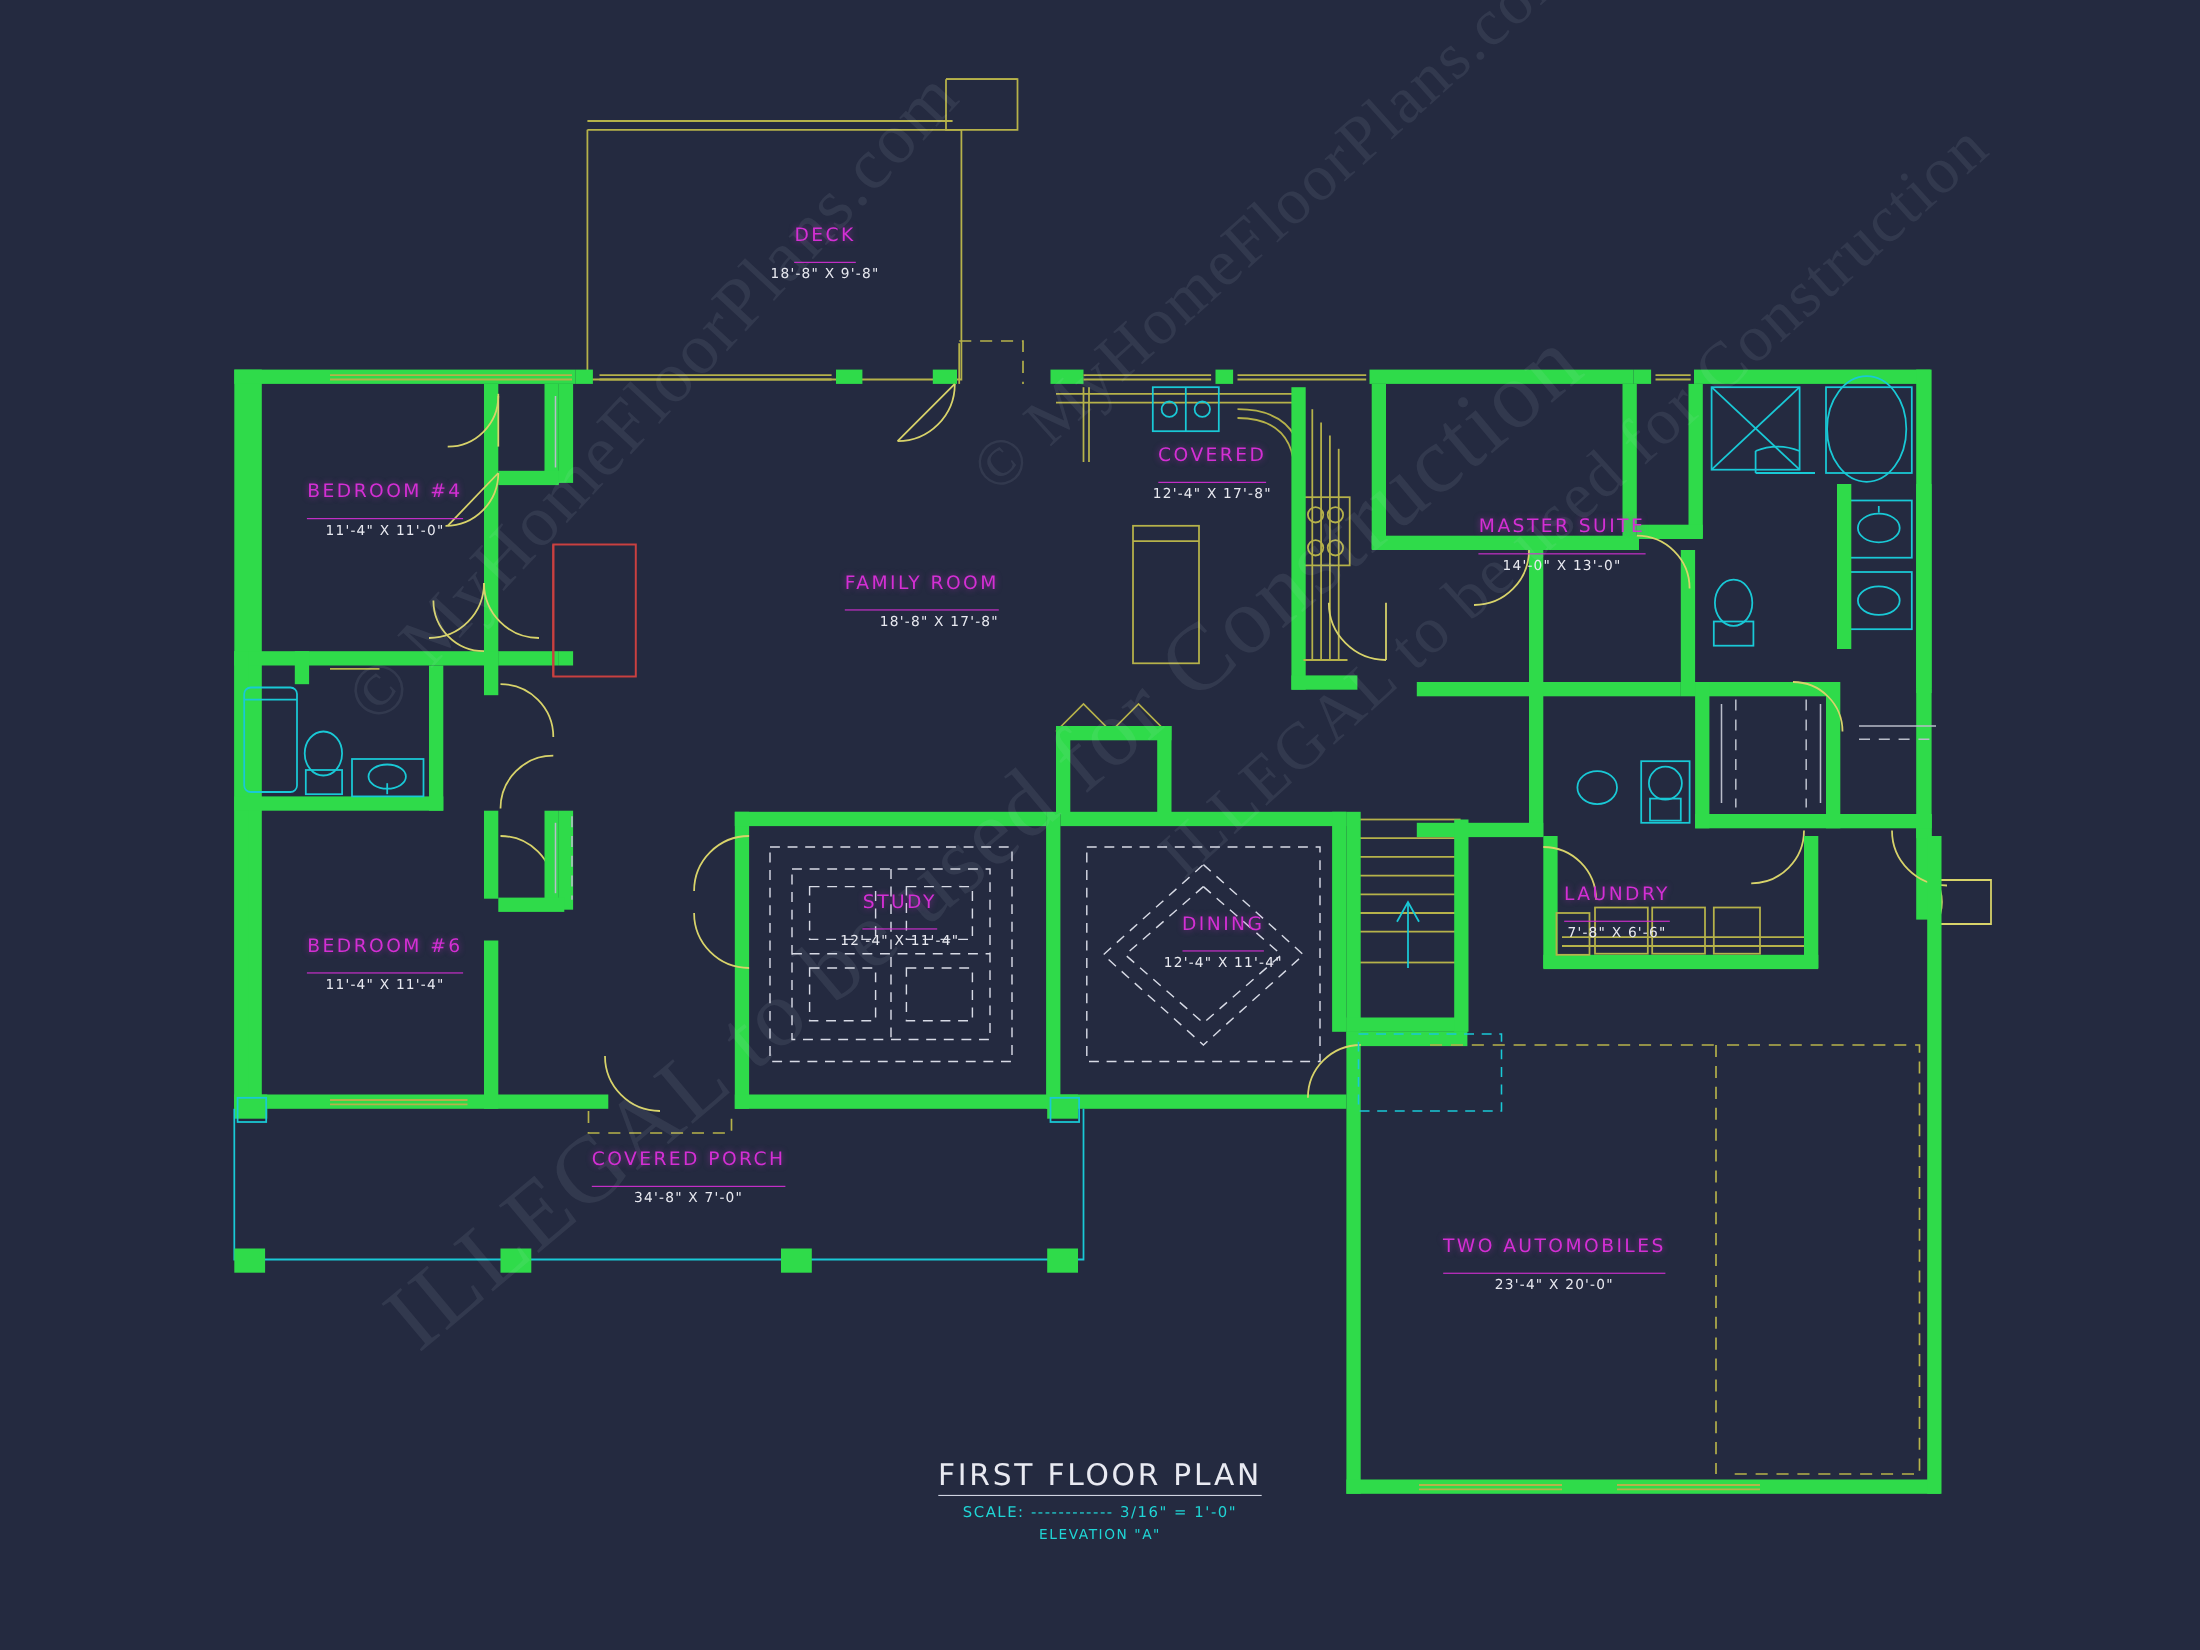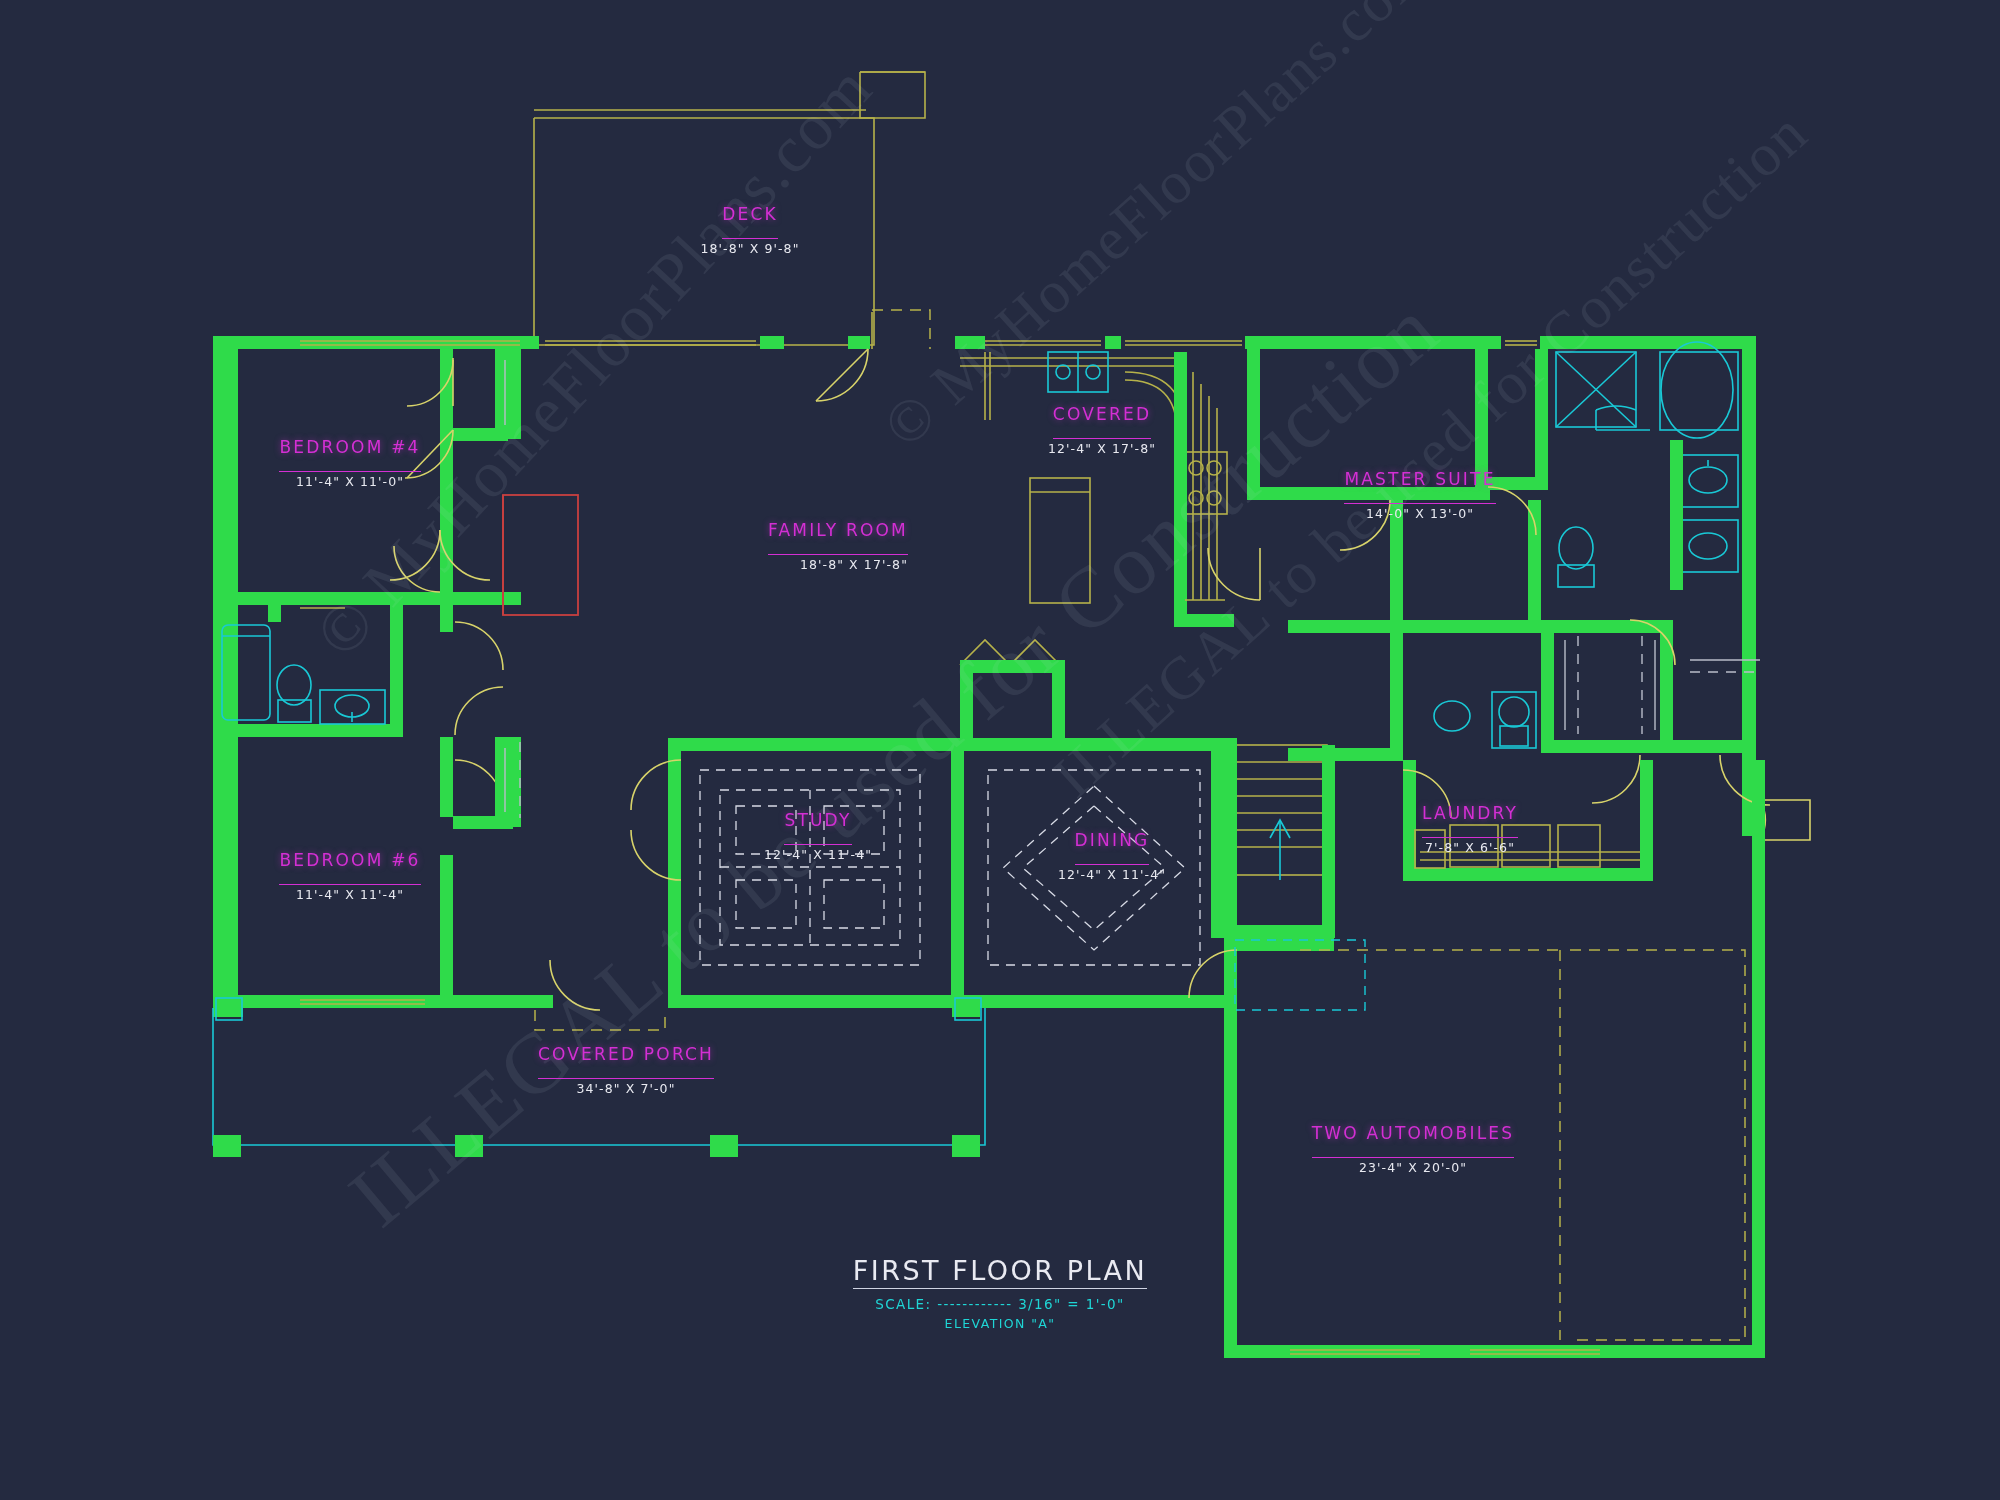--- a/index.html
+++ b/index.html
@@ -27,21 +27,21 @@
     font-family:"DejaVu Sans", sans-serif;
     font-size:17px;letter-spacing:2.2px;
     border-bottom:1.5px solid #d42fd4;
     display:inline-block;padding-bottom:14px;
     text-shadow:0 0 6px rgba(212,47,212,0.55);
   }
   .rl .dm{
     color:#e8e9f0;font-size:12.5px;letter-spacing:1.1px;
     margin-top:2px;font-family:"DejaVu Sans", sans-serif;
   }
-  #titleblock{position:absolute;left:0;top:1255px;width:2000px;text-align:center;pointer-events:none;}
+  #titleblock{position:absolute;left:0;top:1326px;width:2000px;text-align:center;pointer-events:none;}
   #tb-title{
     color:#e9eaf2;font-size:27px;letter-spacing:2.5px;
     display:inline-block;border-bottom:1.6px solid #cfd3e2;padding-bottom:2px;
   }
   #tb-scale{color:#1fd6d6;font-size:13.5px;letter-spacing:1.4px;margin-top:7px;}
   #tb-elev{color:#1fd6d6;font-size:12.5px;letter-spacing:1.4px;margin-top:4px;}
 </style>
 </head>
 <body>
 

